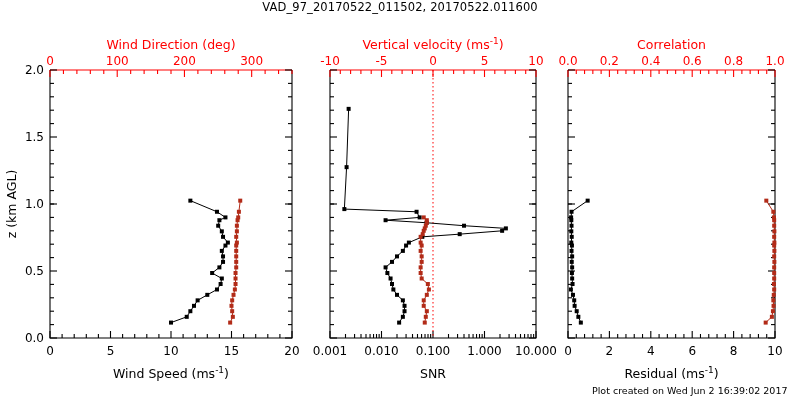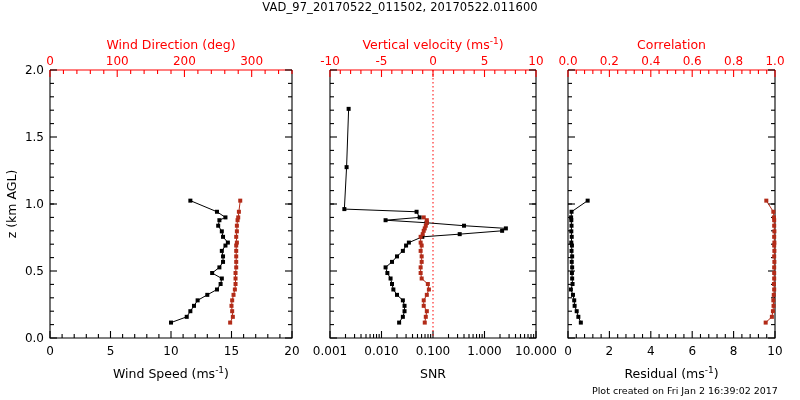--- a/index.html
+++ b/index.html
@@ -564,15 +564,15 @@
         <rect x="772.17" y="218.21" width="4" height="4" class="pt-red"></rect>
         <rect x="771.97" y="215.40" width="4" height="4" class="pt-red"></rect>
         <rect x="771.34" y="209.77" width="4" height="4" class="pt-red"></rect>
         <rect x="764.31" y="198.65" width="4" height="4" class="pt-red"></rect>
         <text class="axtitle" x="671.5" y="378" text-anchor="middle">Residual (ms<tspan dy="-5" font-size="9">-1</tspan><tspan dy="5">)</tspan></text>
         <text class="axtitle-red" x="671.5" y="49" text-anchor="middle">Correlation</text>
       </g>
       <text class="axtitle" x="16" y="204" text-anchor="middle" transform="rotate(-90 16 204)">z (km AGL)</text>
     </svg>
 
-  <div class="credit" style="left:592px; top:385px;">Plot created on Fri Jan  2 16:39:02 2017</div>
+  <div class="credit" style="left:592px; top:385px;">Plot created on Wed Jun  2 16:39:02 2017</div>
 
 </div>
 
 </body></html>

